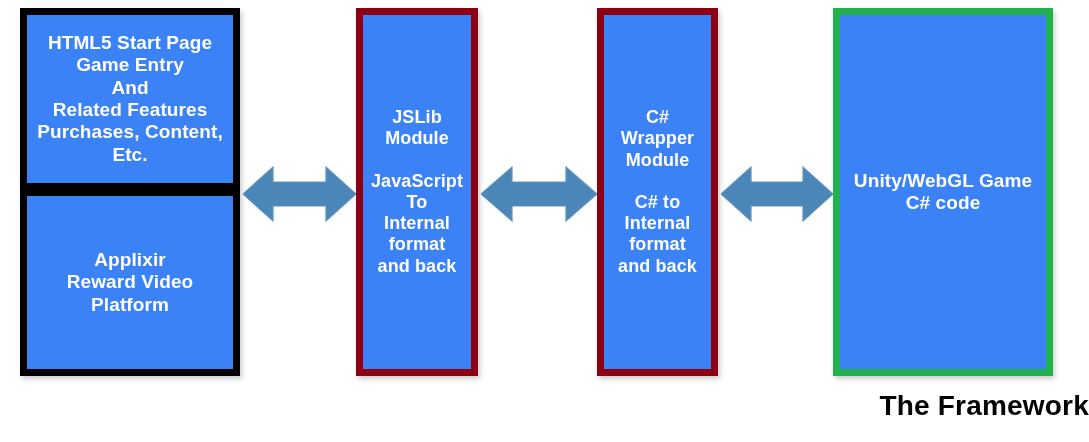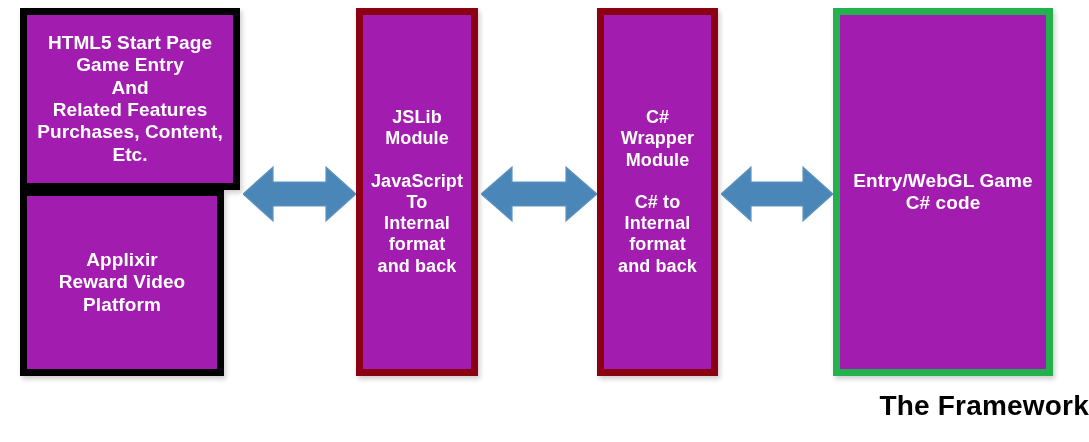--- a/index.html
+++ b/index.html
@@ -15,21 +15,21 @@
     width: 1089px;
     height: 442px;
     background: #ffffff;
     overflow: hidden;
   }
 
   
   .node {
     position: absolute;
     box-sizing: border-box;
-    background: #a21caf;
+    background: #3b82f6;
     color: #FFFFFF;
     display: flex;
     align-items: center;
     justify-content: center;
     text-align: center;
     font-weight: 700;
     line-height: 1.18;
     white-space: pre-line;
     letter-spacing: .1px;
     box-shadow: 2px 3px 5px rgba(0,0,0,0.20);
@@ -41,21 +41,21 @@
     top: 8px;
     width: 220px;
     height: 182px;
     border: 7px solid #000000;
     font-size: 19px;
     padding: 2px 4px;
   }
   .node-applixir {
     left: 20px;
     top: 190px;
-    width: 204px;
+    width: 220px;
     height: 186px;
     border: 7px solid #000000;
     border-top-width: 6px;
     font-size: 19px;
     padding: 2px 4px;
   }
 
   
   .node-jslib {
     left: 356px;
@@ -142,21 +142,21 @@
 
   <div class="node node-wrapper">C#
 Wrapper
 Module
 
 C# to
 Internal
 format
 and back</div>
 
-  <div class="node node-unity">Entry/WebGL Game
+  <div class="node node-unity">Unity/WebGL Game
 C# code</div>
 
   <div class="arrow arrow-1">
     <svg viewBox="0 0 113 62" preserveAspectRatio="none" aria-hidden="true">
       <polygon points="0,31 30,4 30,19 83,19 83,4 113,31 83,58 83,43 30,43 30,58" fill="#4A87B8" stroke="#5F93BF" stroke-width="1.2"></polygon>
     </svg>
   </div>
 
   <div class="arrow arrow-2">
     <svg viewBox="0 0 116 62" preserveAspectRatio="none" aria-hidden="true">

